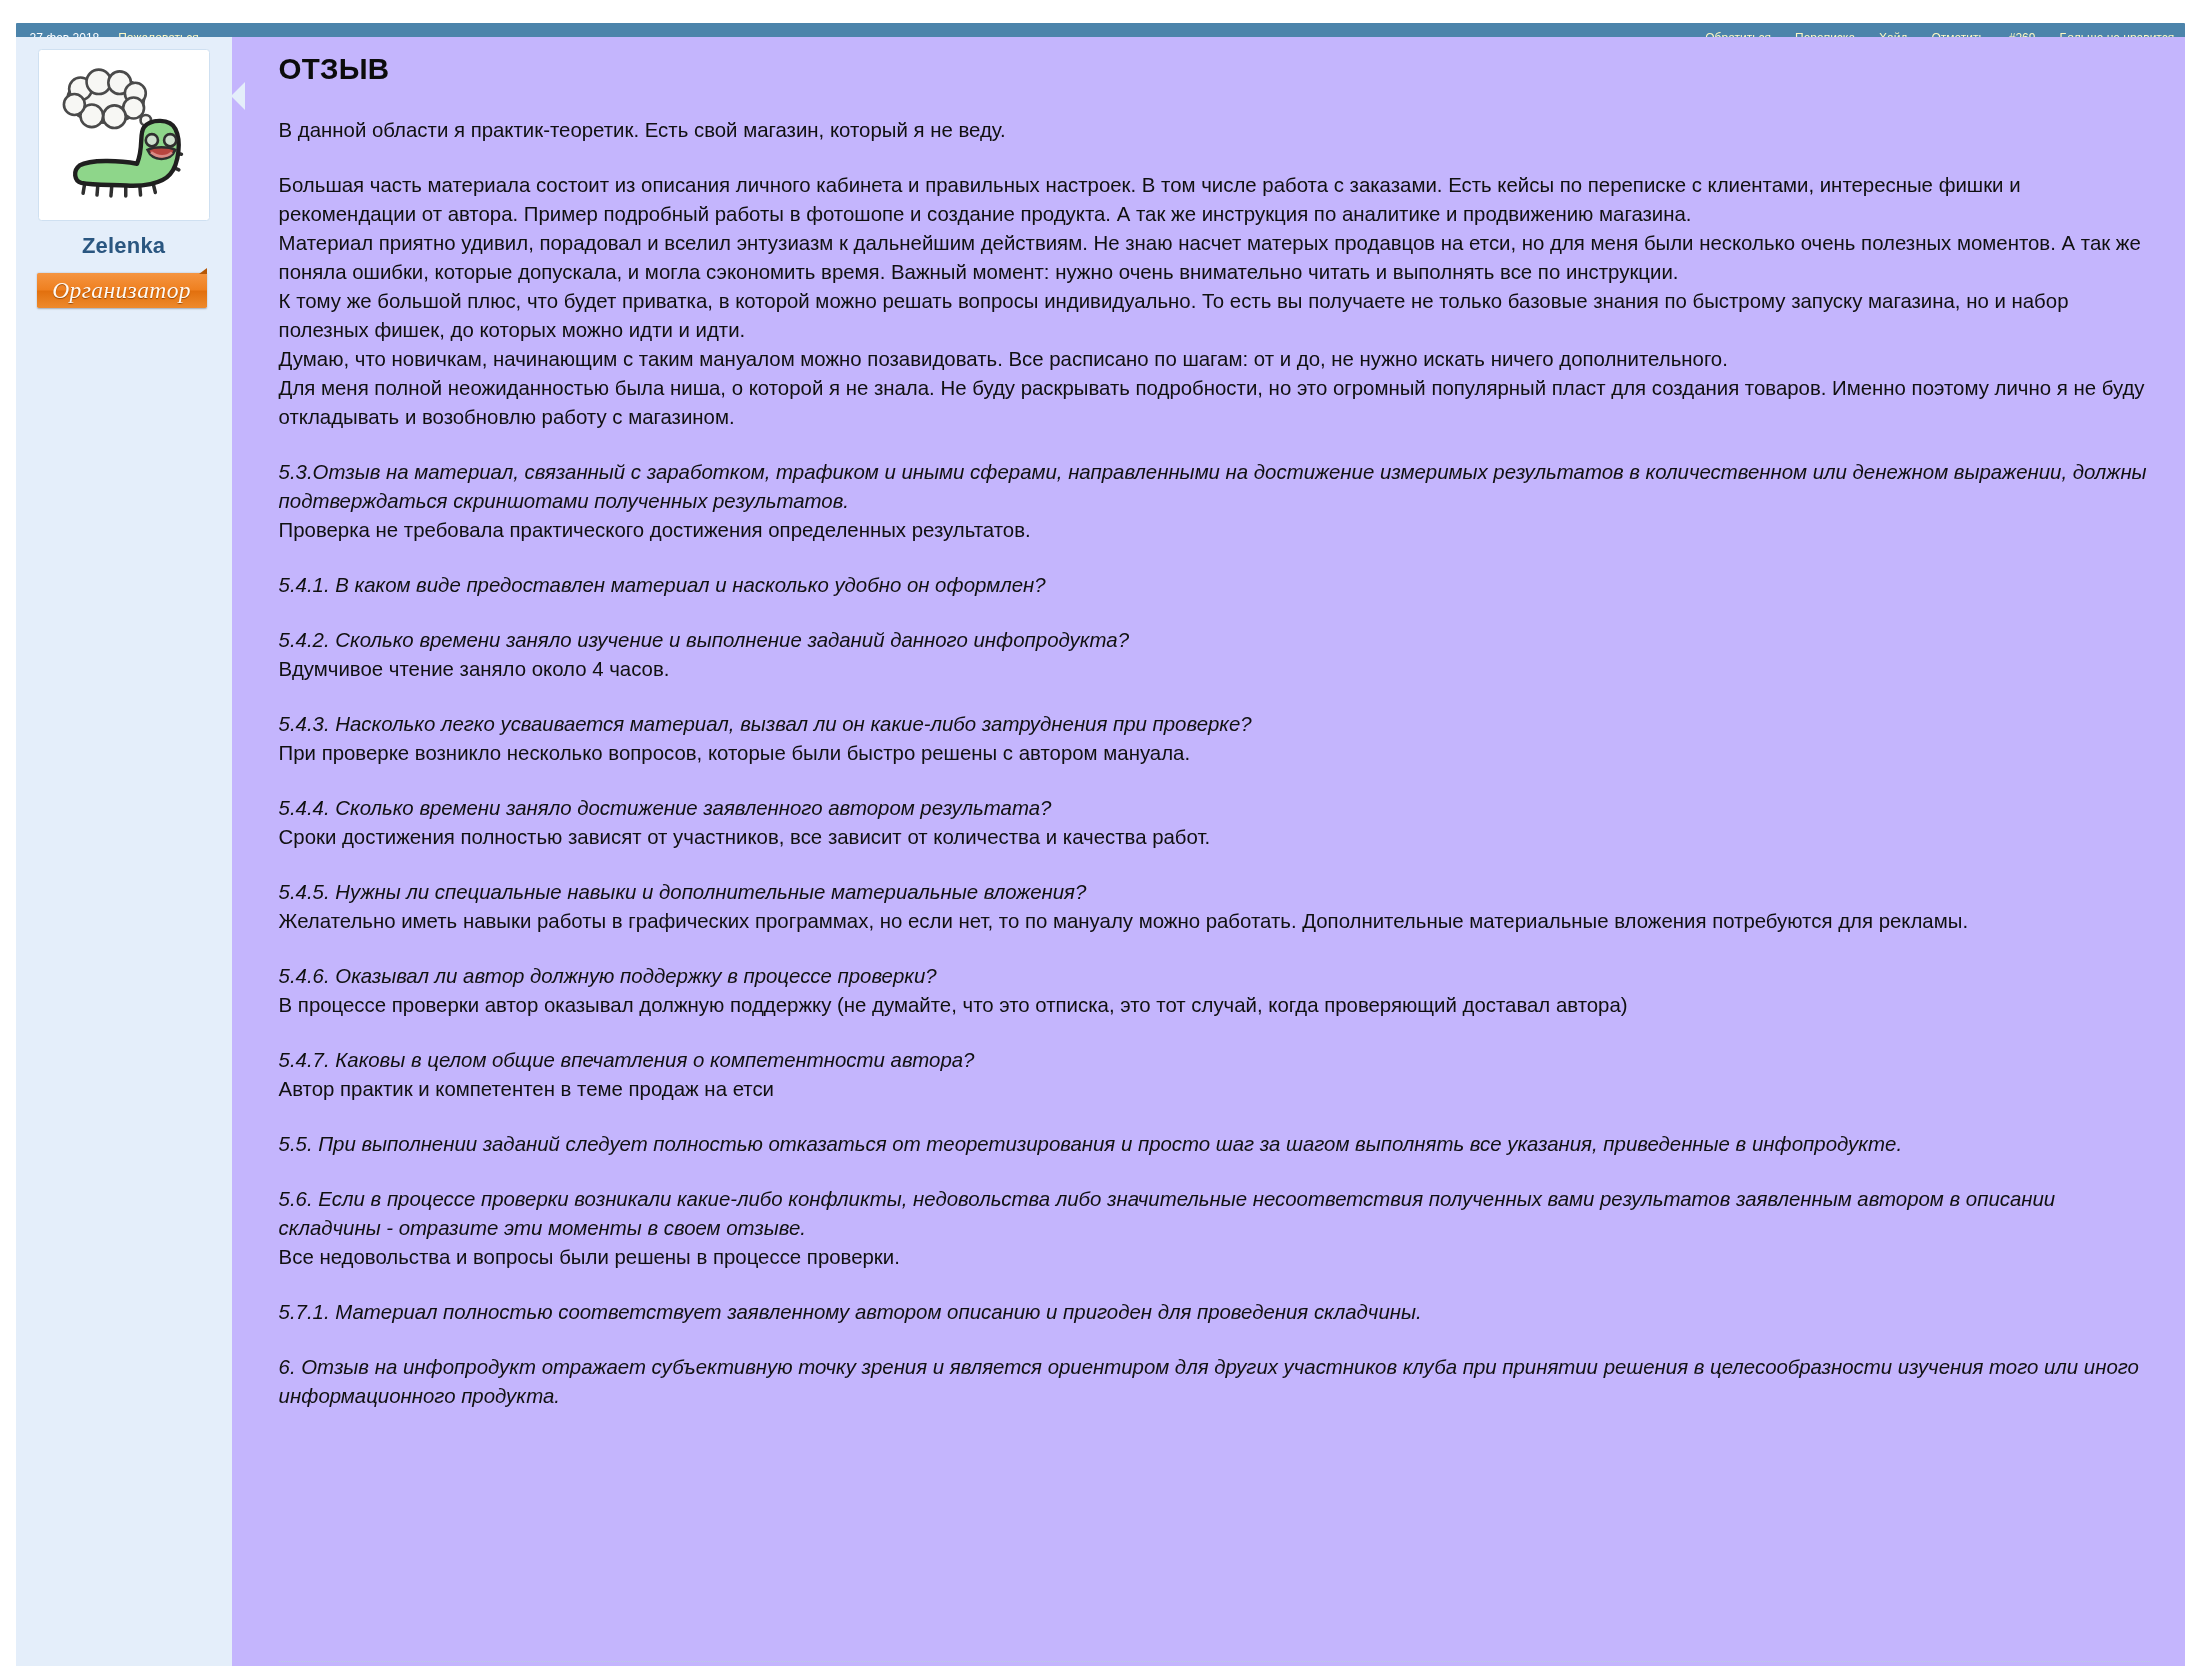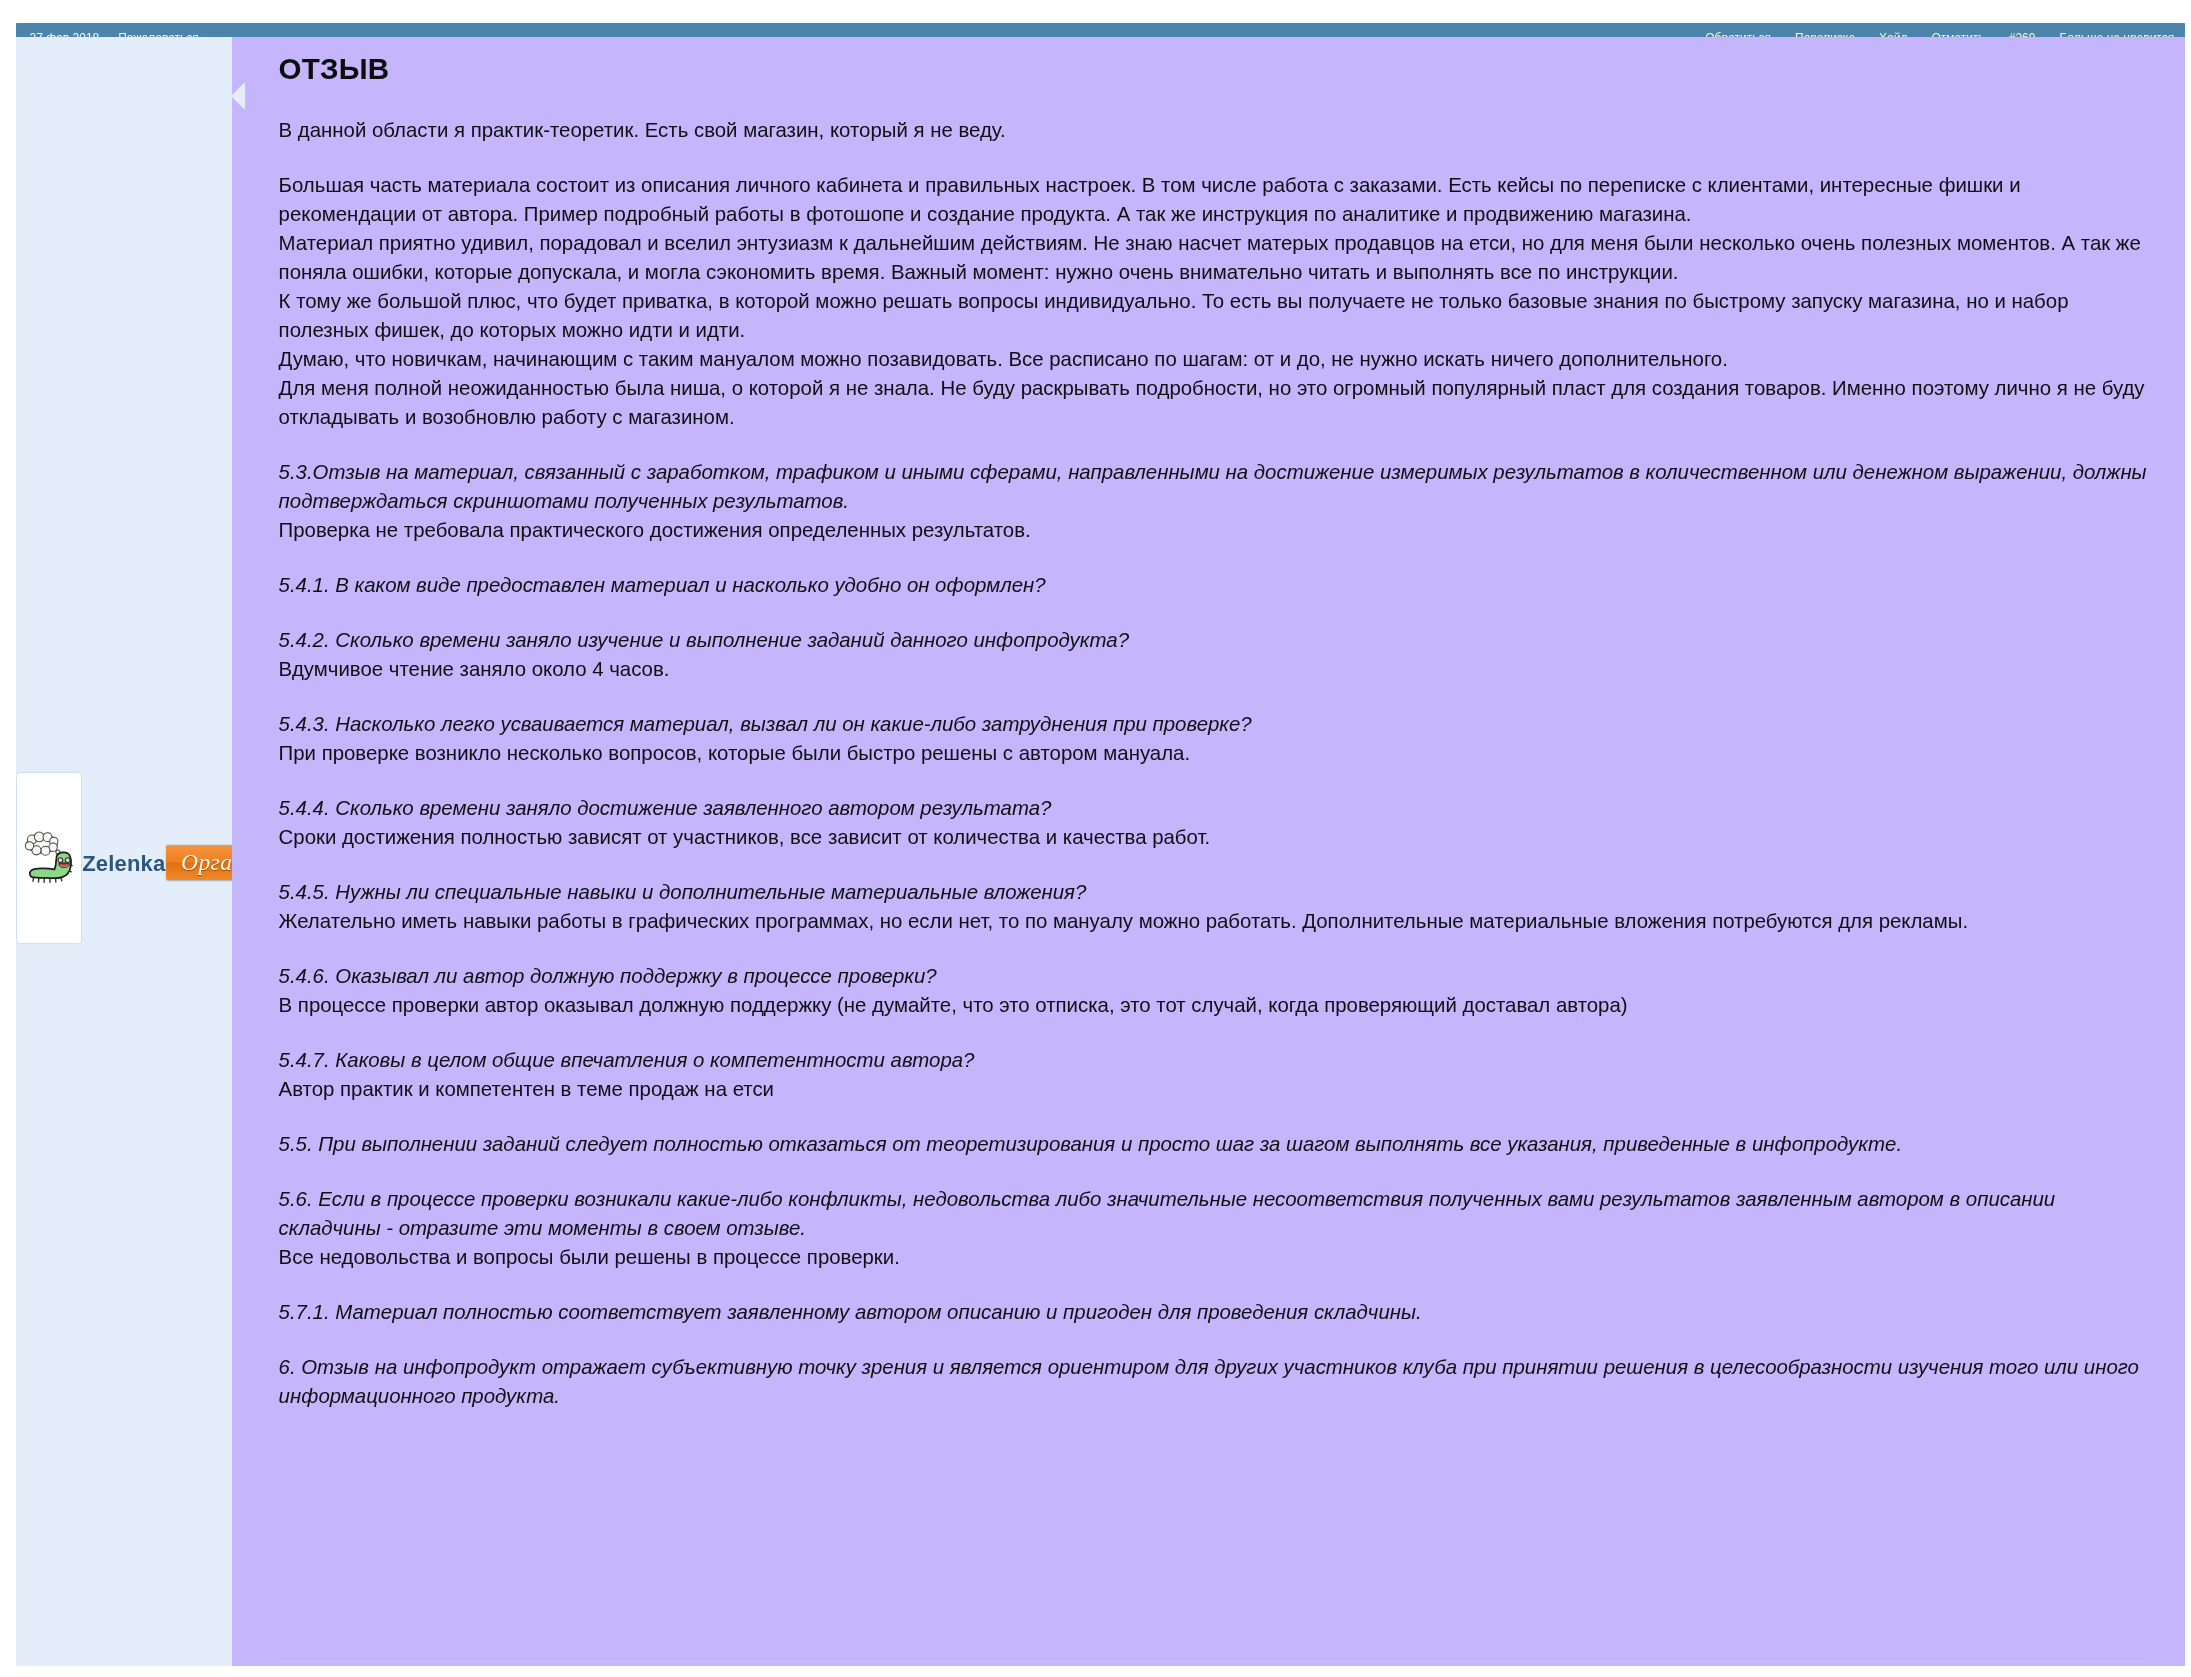--- a/index.html
+++ b/index.html
@@ -67,20 +67,21 @@
   }
 
   
   .user-col {
     width: 216px;
     flex: 0 0 216px;
     background: #e4eefa;
     box-sizing: border-box;
     padding: 12px 0 0 0;
     display: flex;
+    flex-direction: column;
     align-items: center;
     position: relative;
   }
   .avatar-frame {
     width: 172px;
     height: 172px;
     background: #ffffff;
     border: 0.9px solid #cfe0f1;
     border-radius: 3.5px;
     box-sizing: border-box;

